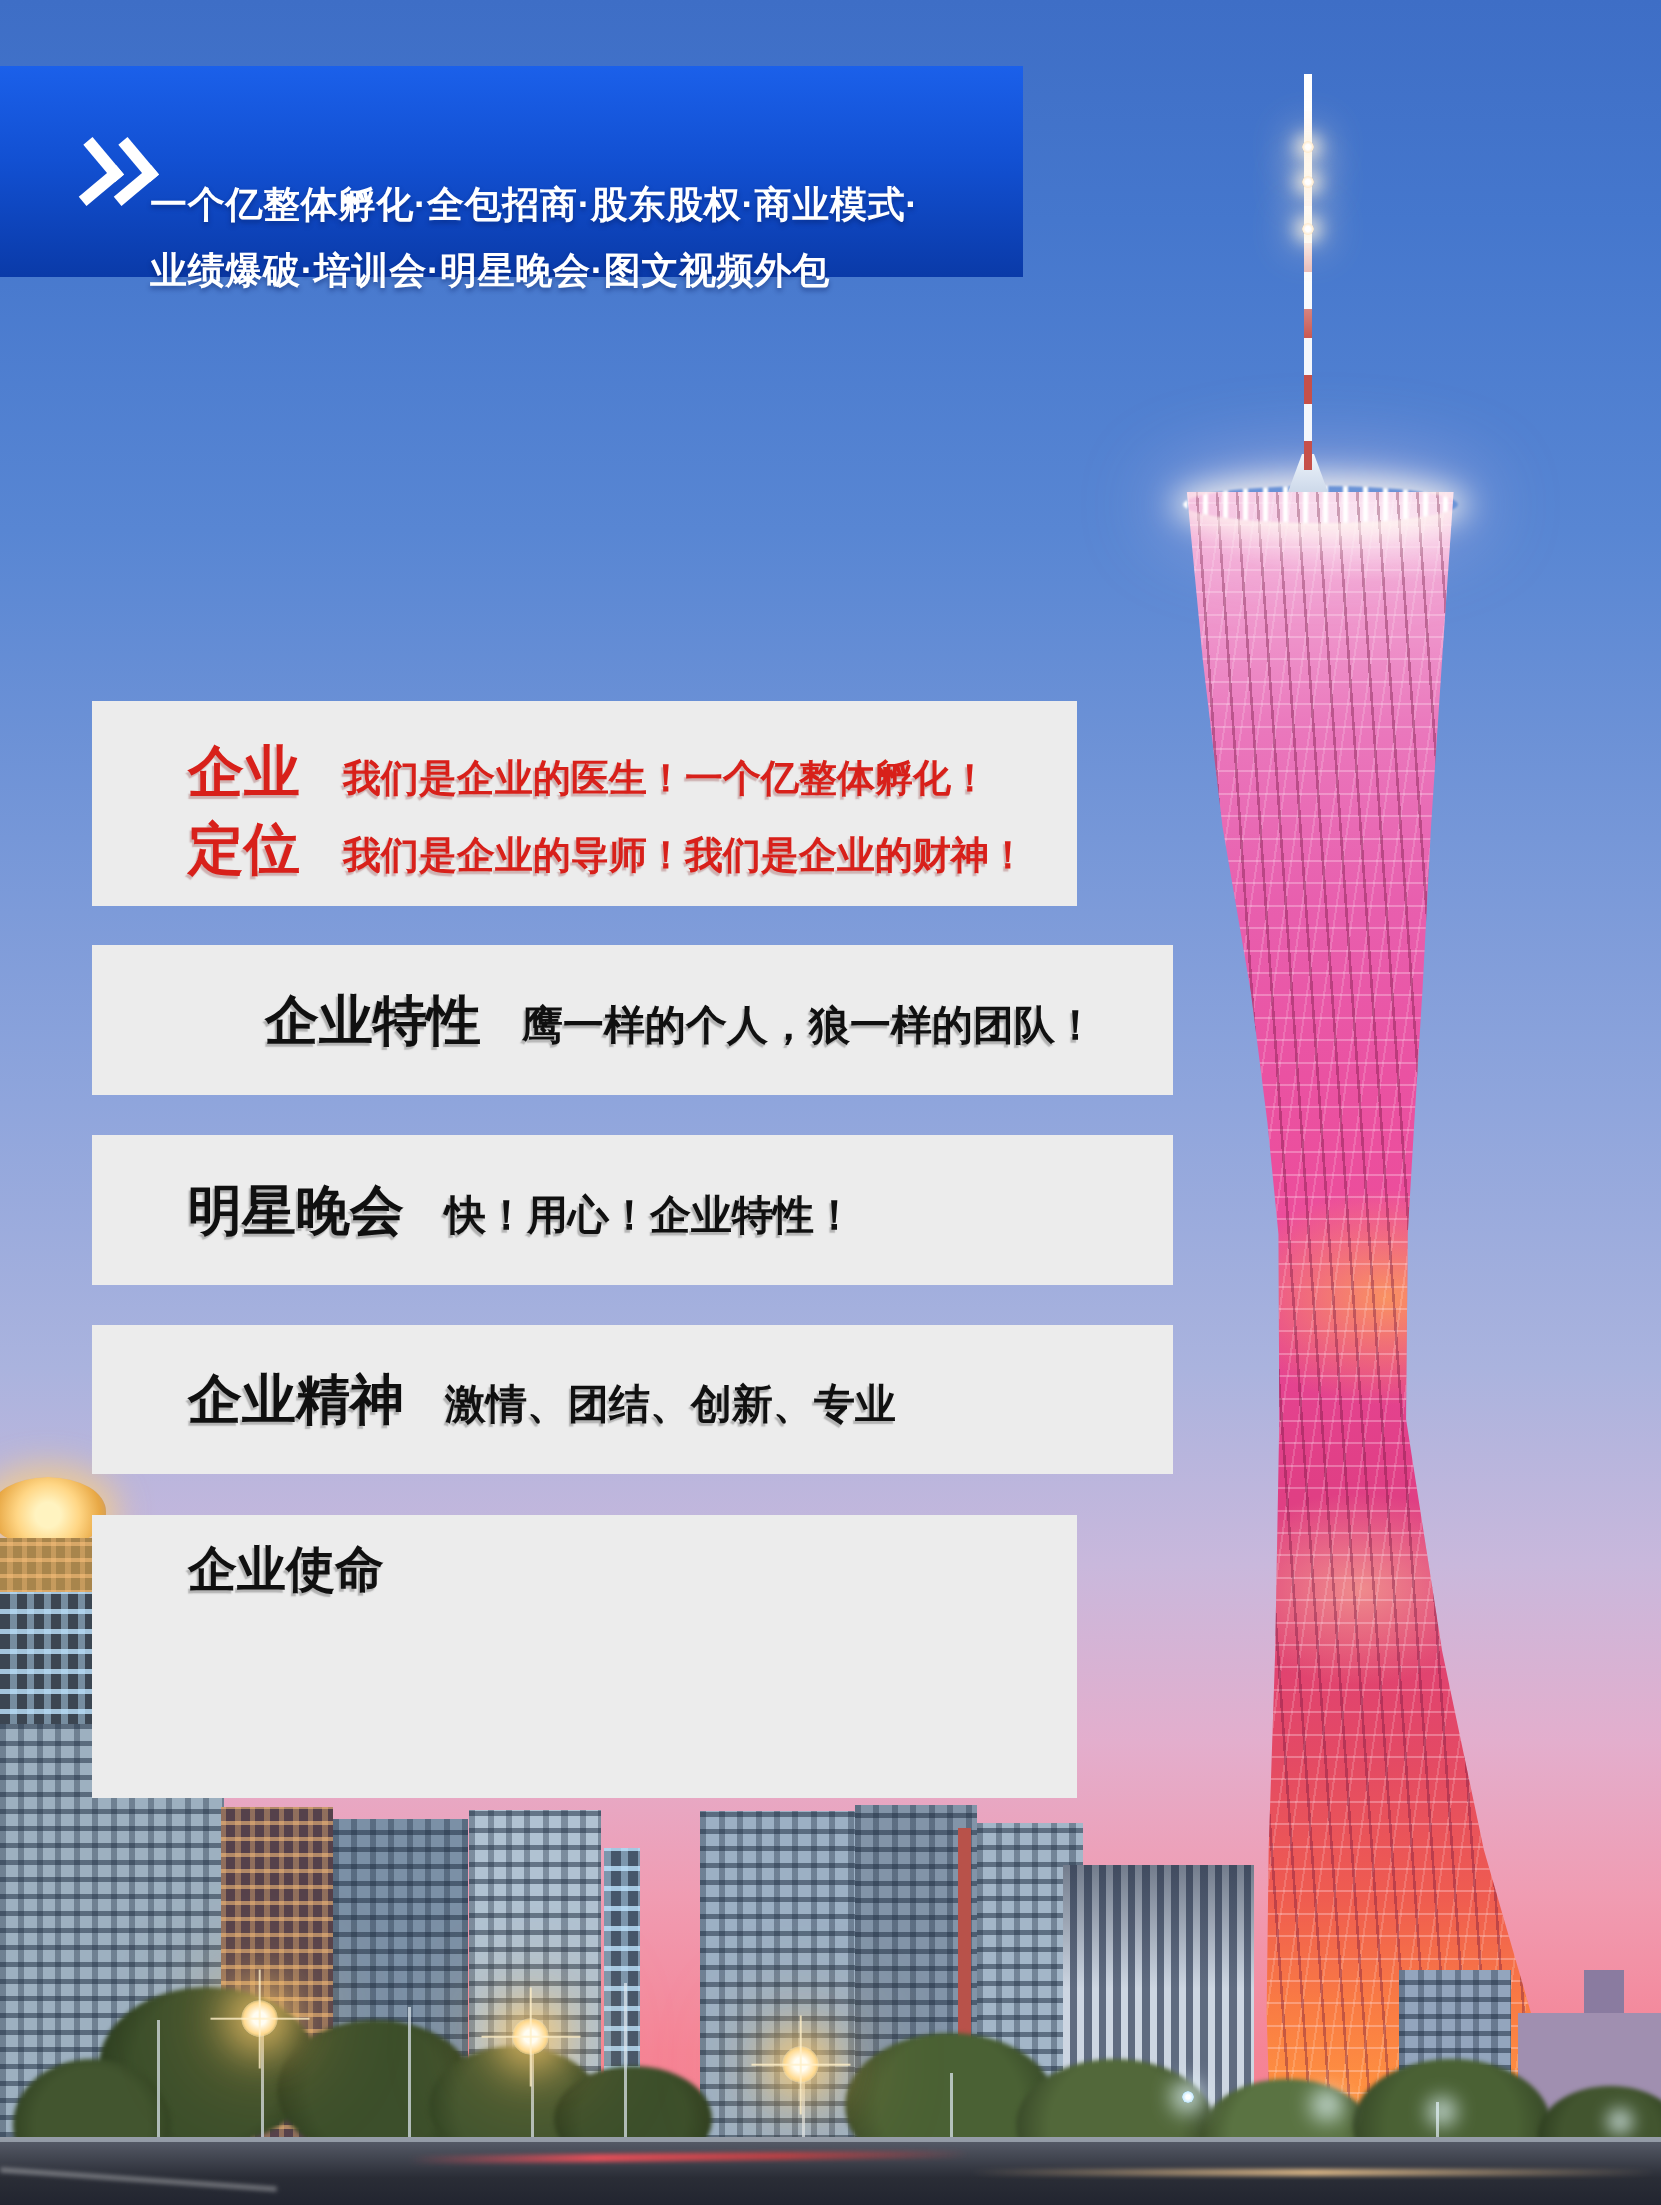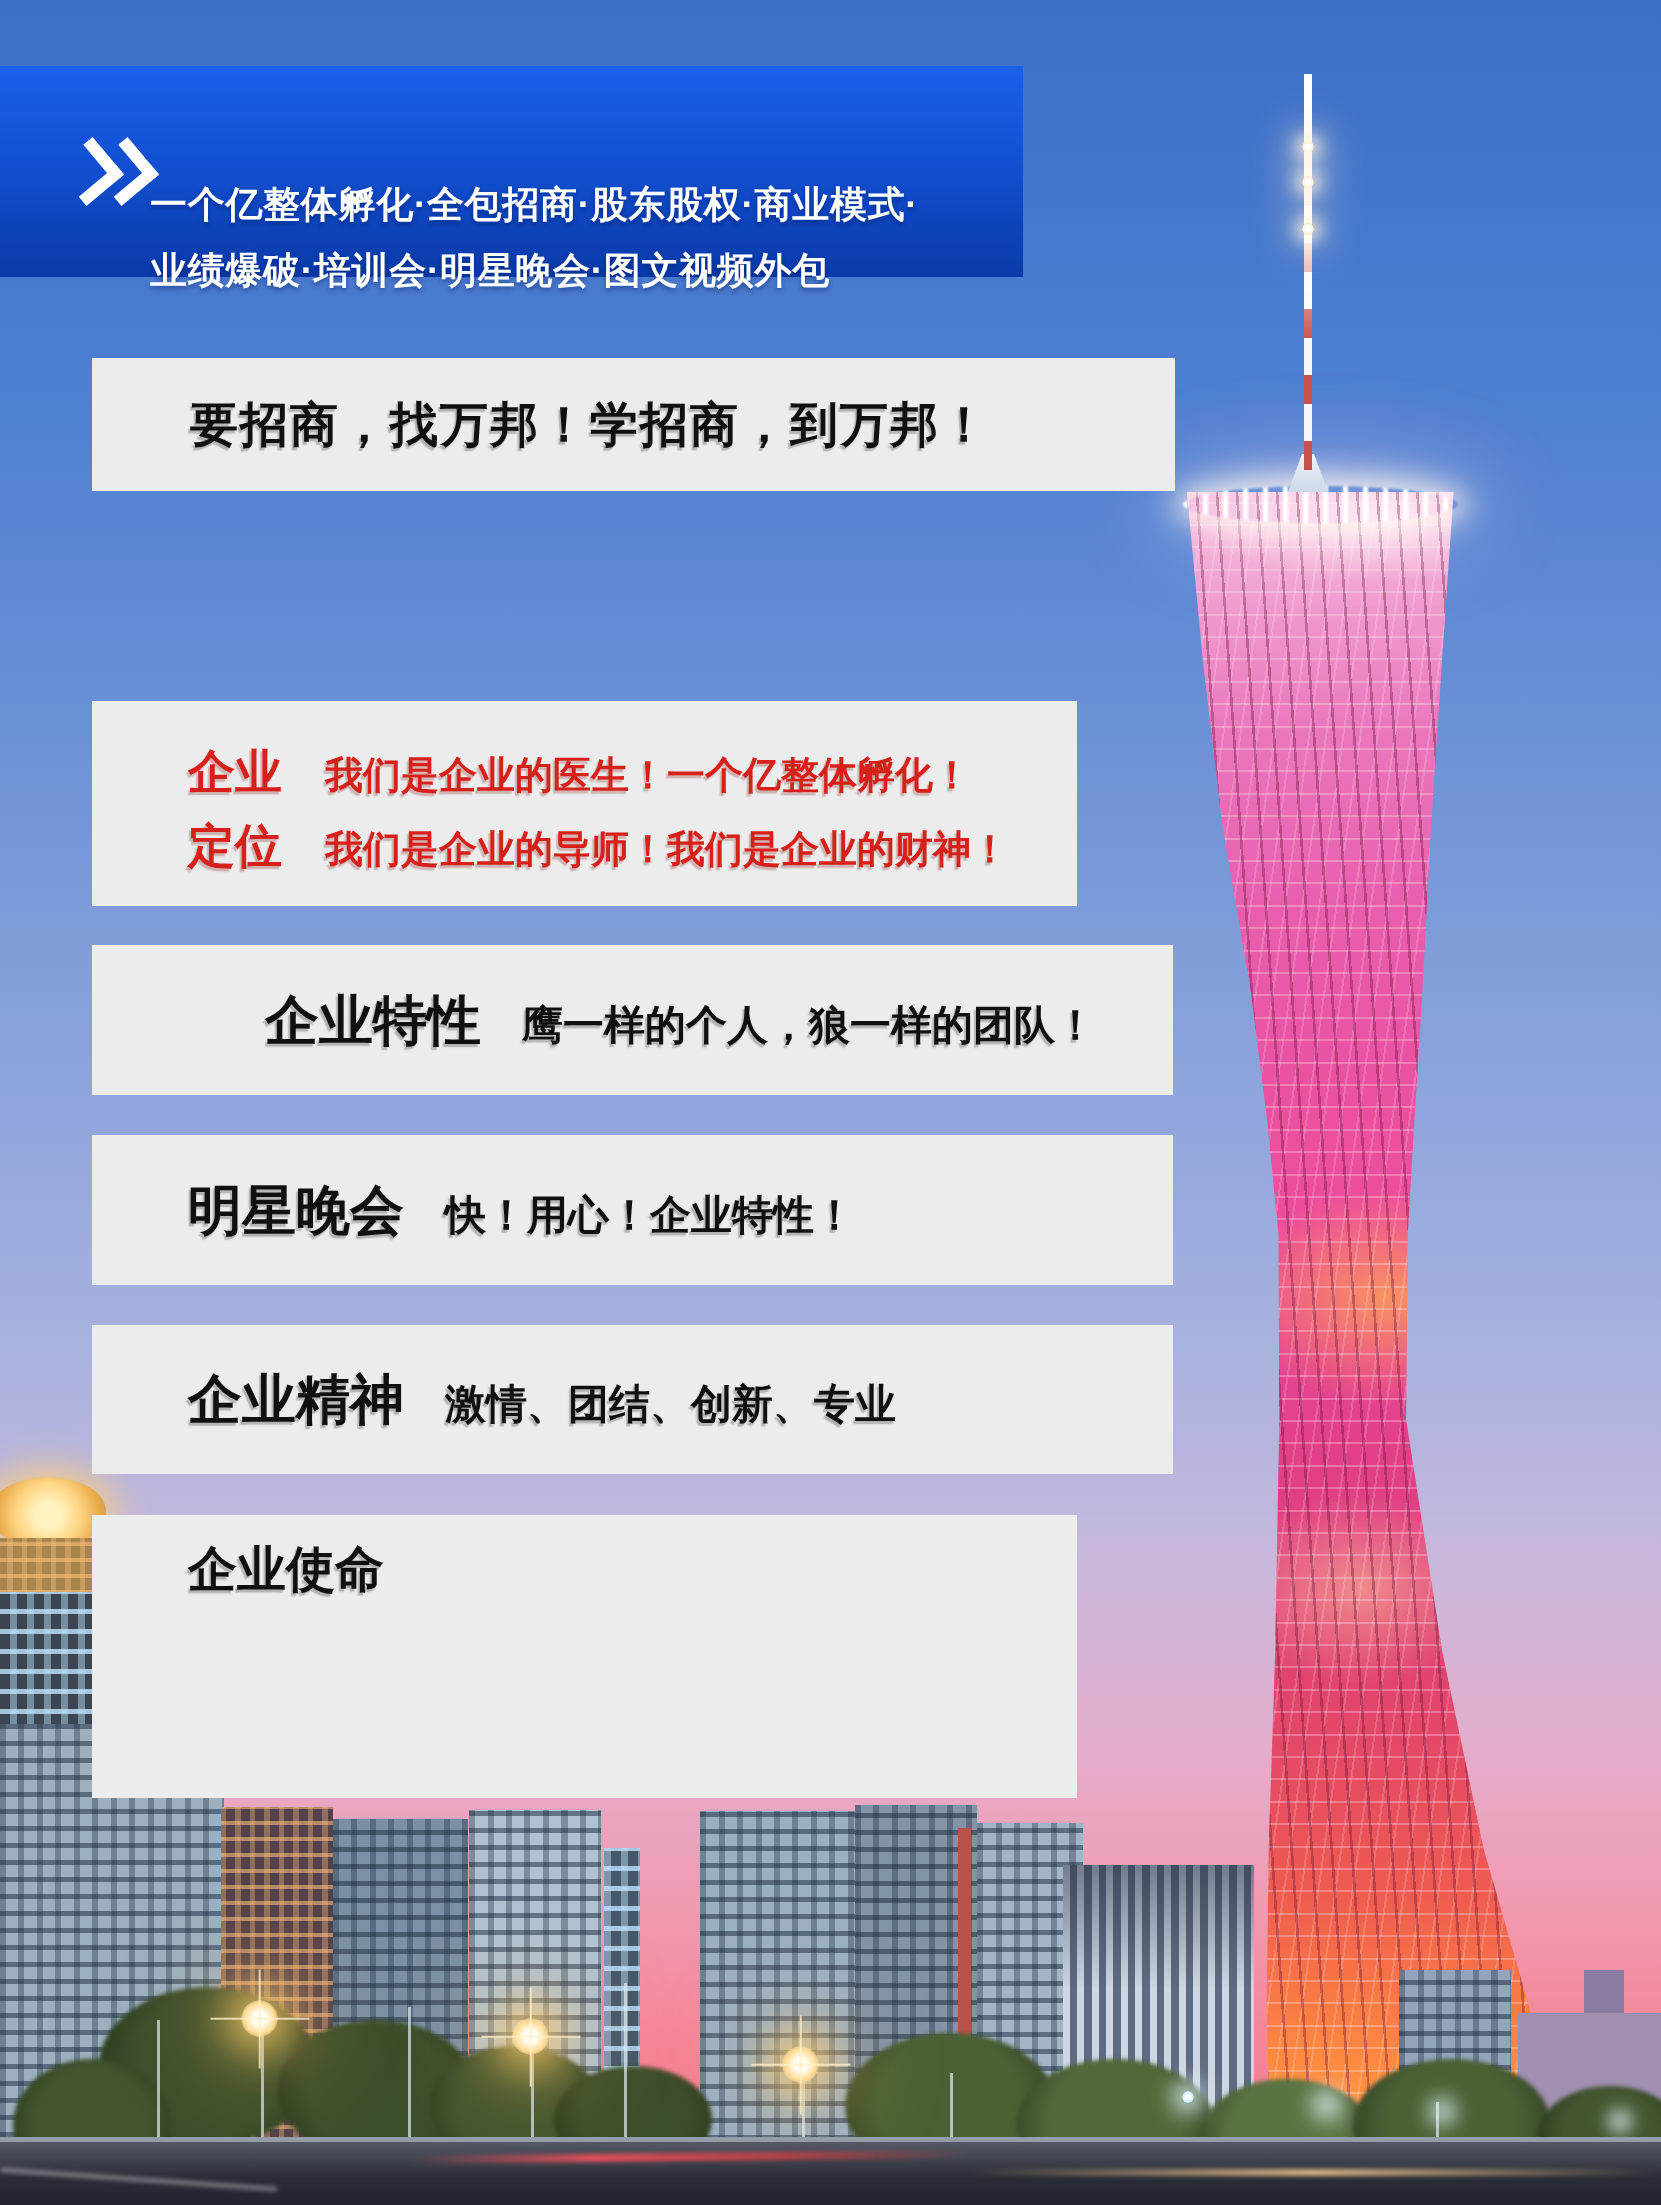--- a/index.html
+++ b/index.html
@@ -106,21 +106,21 @@
 
   
   .card{position:absolute;left:92px;width:985px;background:#ececec;z-index:3;white-space:nowrap;}
   .black{color:#101010;text-shadow:-2px 3.3px 1.3px rgba(110,110,110,.45);}
   .red{color:#d8201a;text-shadow:-2px 3.3px 1.3px rgba(150,70,70,.35);}
   .card-inline{padding-left:98px;}
   .t{font-size:54px;}
   .c{font-size:41px;margin-left:38px;}
   .slogan{font-size:48px;letter-spacing:2px;}
   .row{white-space:nowrap;line-height:62px;padding-left:96px;}
-  .rt{font-size:47px;}
+  .rt{font-size:56px;}
   .rc{font-size:38px;margin-left:40px;}
   .mission-title{display:block;font-size:49px;line-height:49px;margin:30px 0 0 96px;}
   .mission-lines{display:block;font-size:37px;line-height:49px;margin:30px 0 0 96px;}
 </style>
 </head>
 <body>
 
 <div class="stage">
 
   <div class="sky"></div>
@@ -225,23 +225,20 @@
     <span>
       <i class="chev" style="left:65px;top:81px;"></i>
       <i class="chev" style="left:100px;top:81px;"></i>
     </span>
     <div class="banner-text">
       <div>一个亿整体孵化·全包招商·股东股权·商业模式·</div>
       <div>业绩爆破·培训会·明星晚会·图文视频外包</div>
     </div>
   </header>
 
-  <section class="card black card-inline" style="top:358px;height:133px;line-height:133px;">
-    <span class="slogan">要招商，找万邦！学招商，到万邦！</span>
-  </section>
 
 
   <section class="card red" style="top:701px;height:205px;padding-top:40px;box-sizing:border-box;">
     <div class="row">
       <span class="rt">企业</span>
       <span class="rc">我们是企业的医生！一个亿整体孵化！</span>
     </div>
     <div class="row">
       <span class="rt">定位</span>
       <span class="rc">我们是企业的导师！我们是企业的财神！</span>

